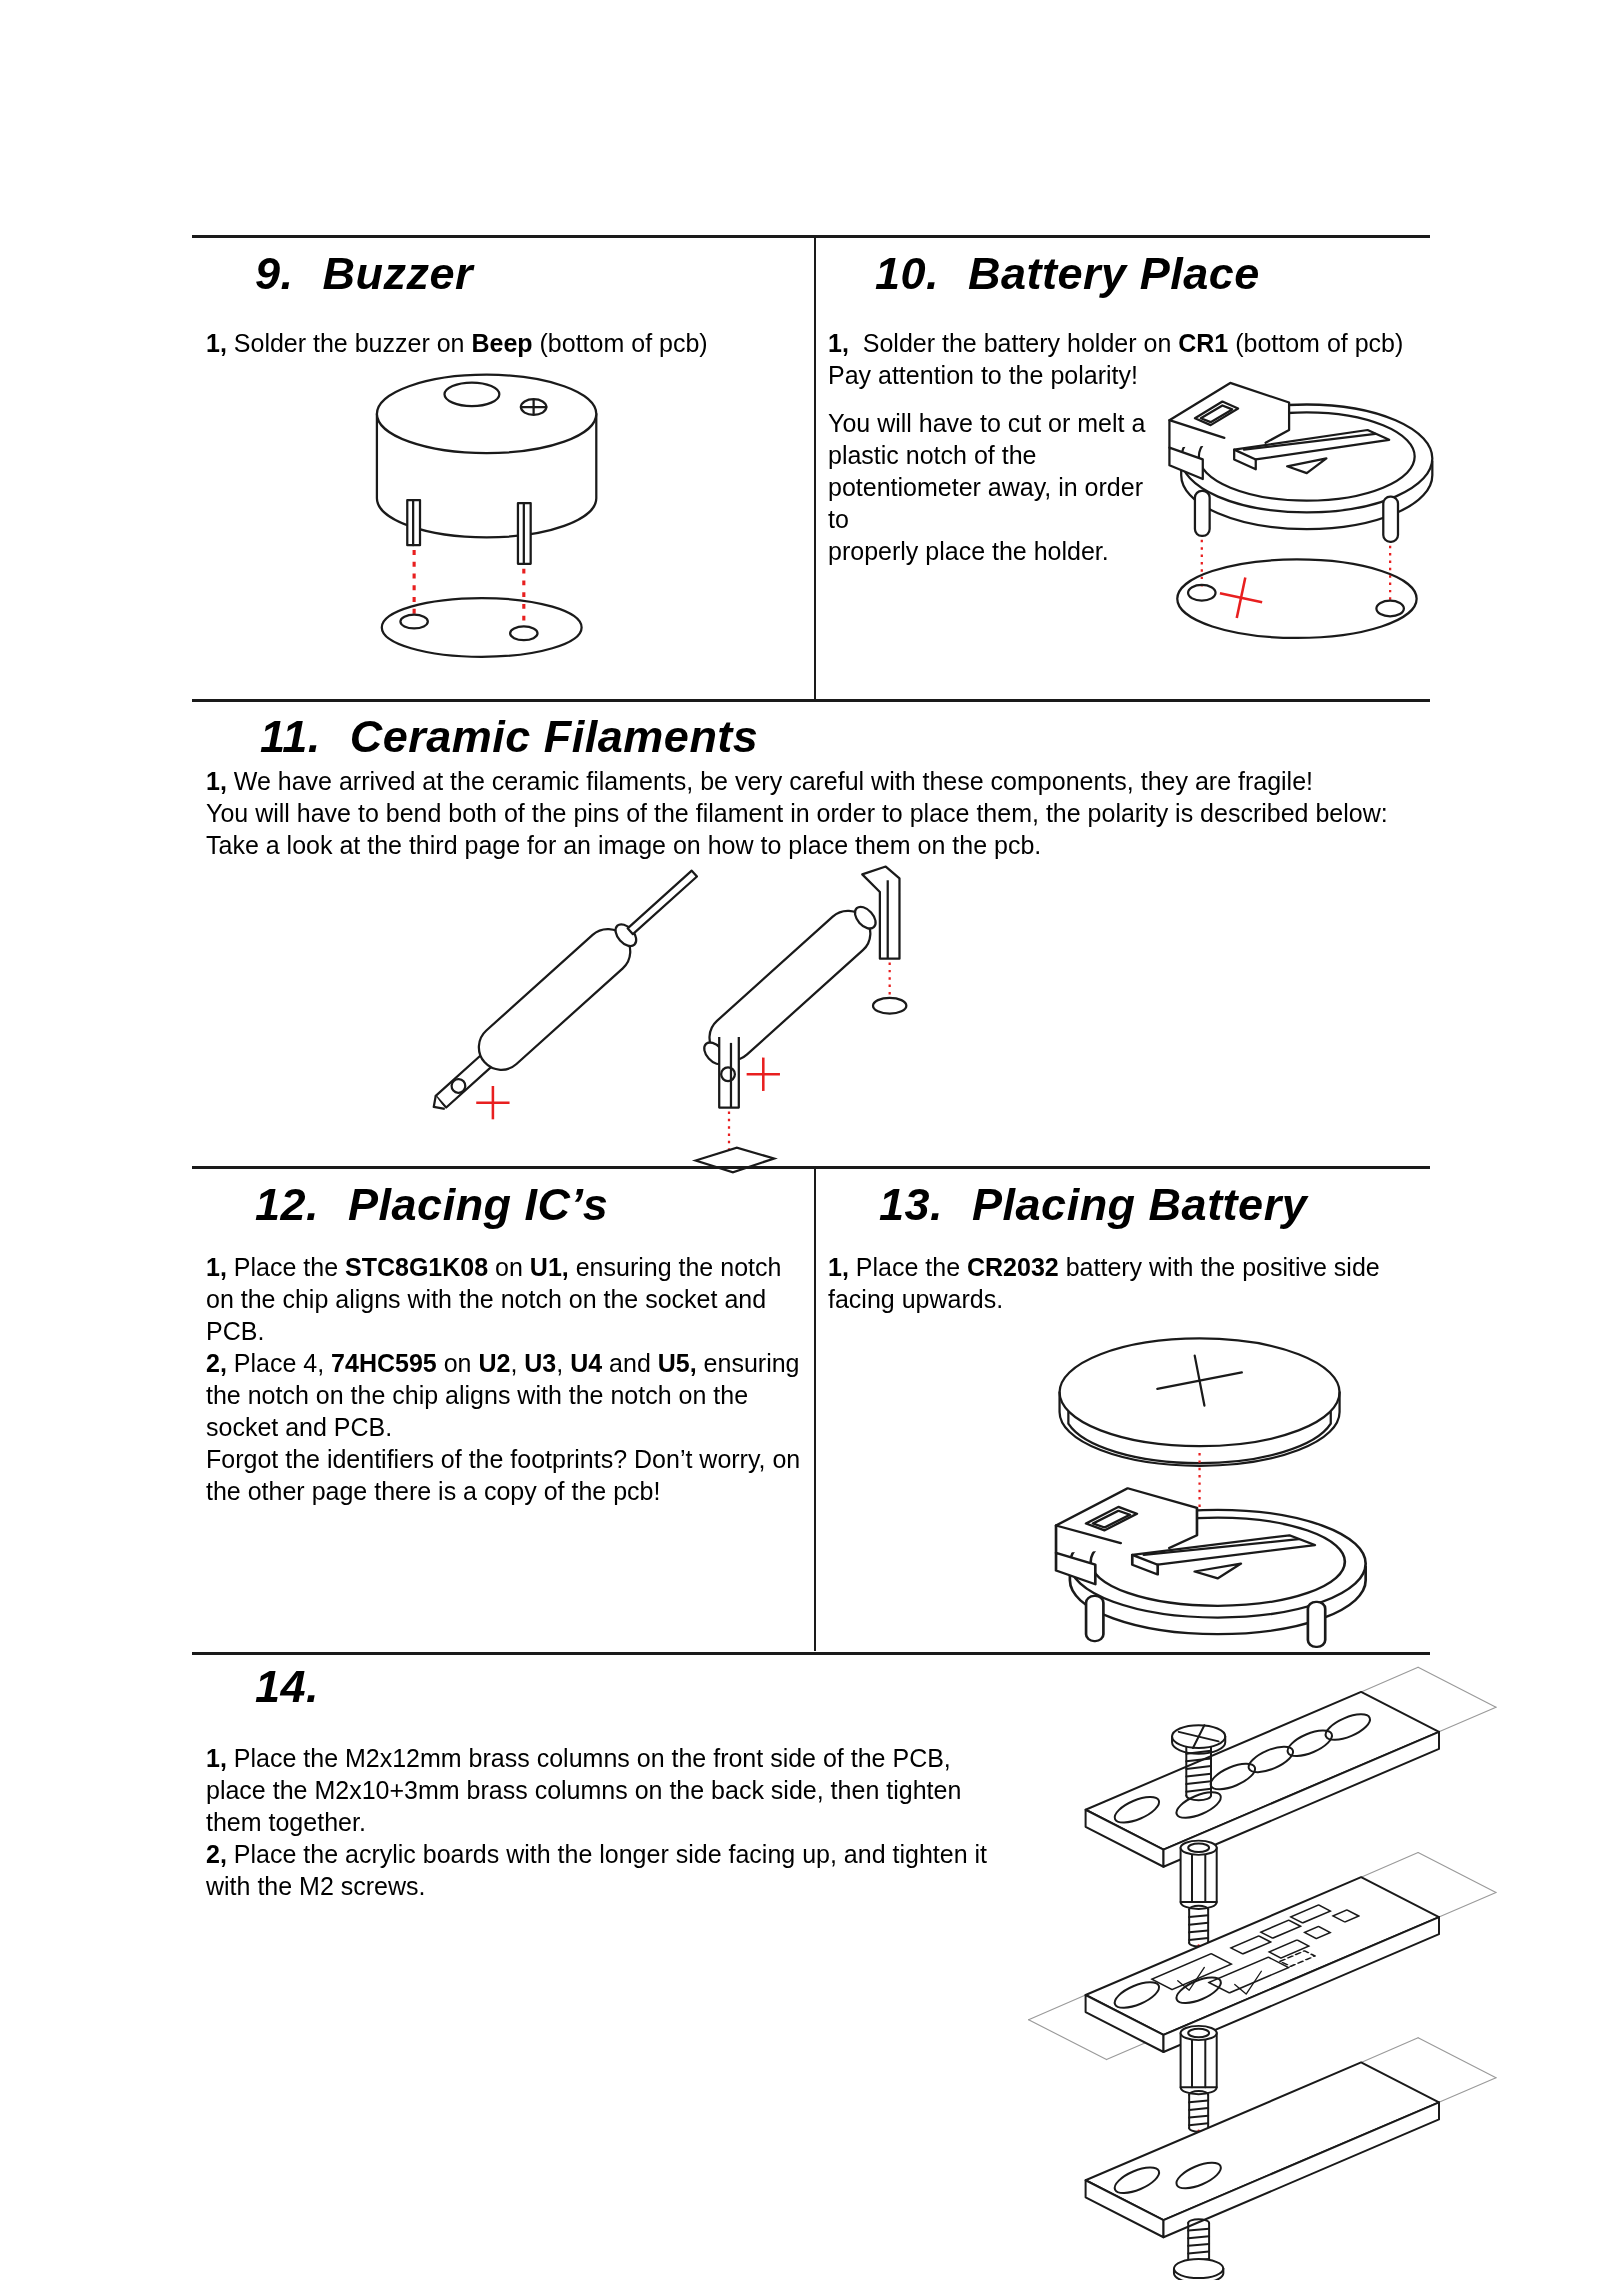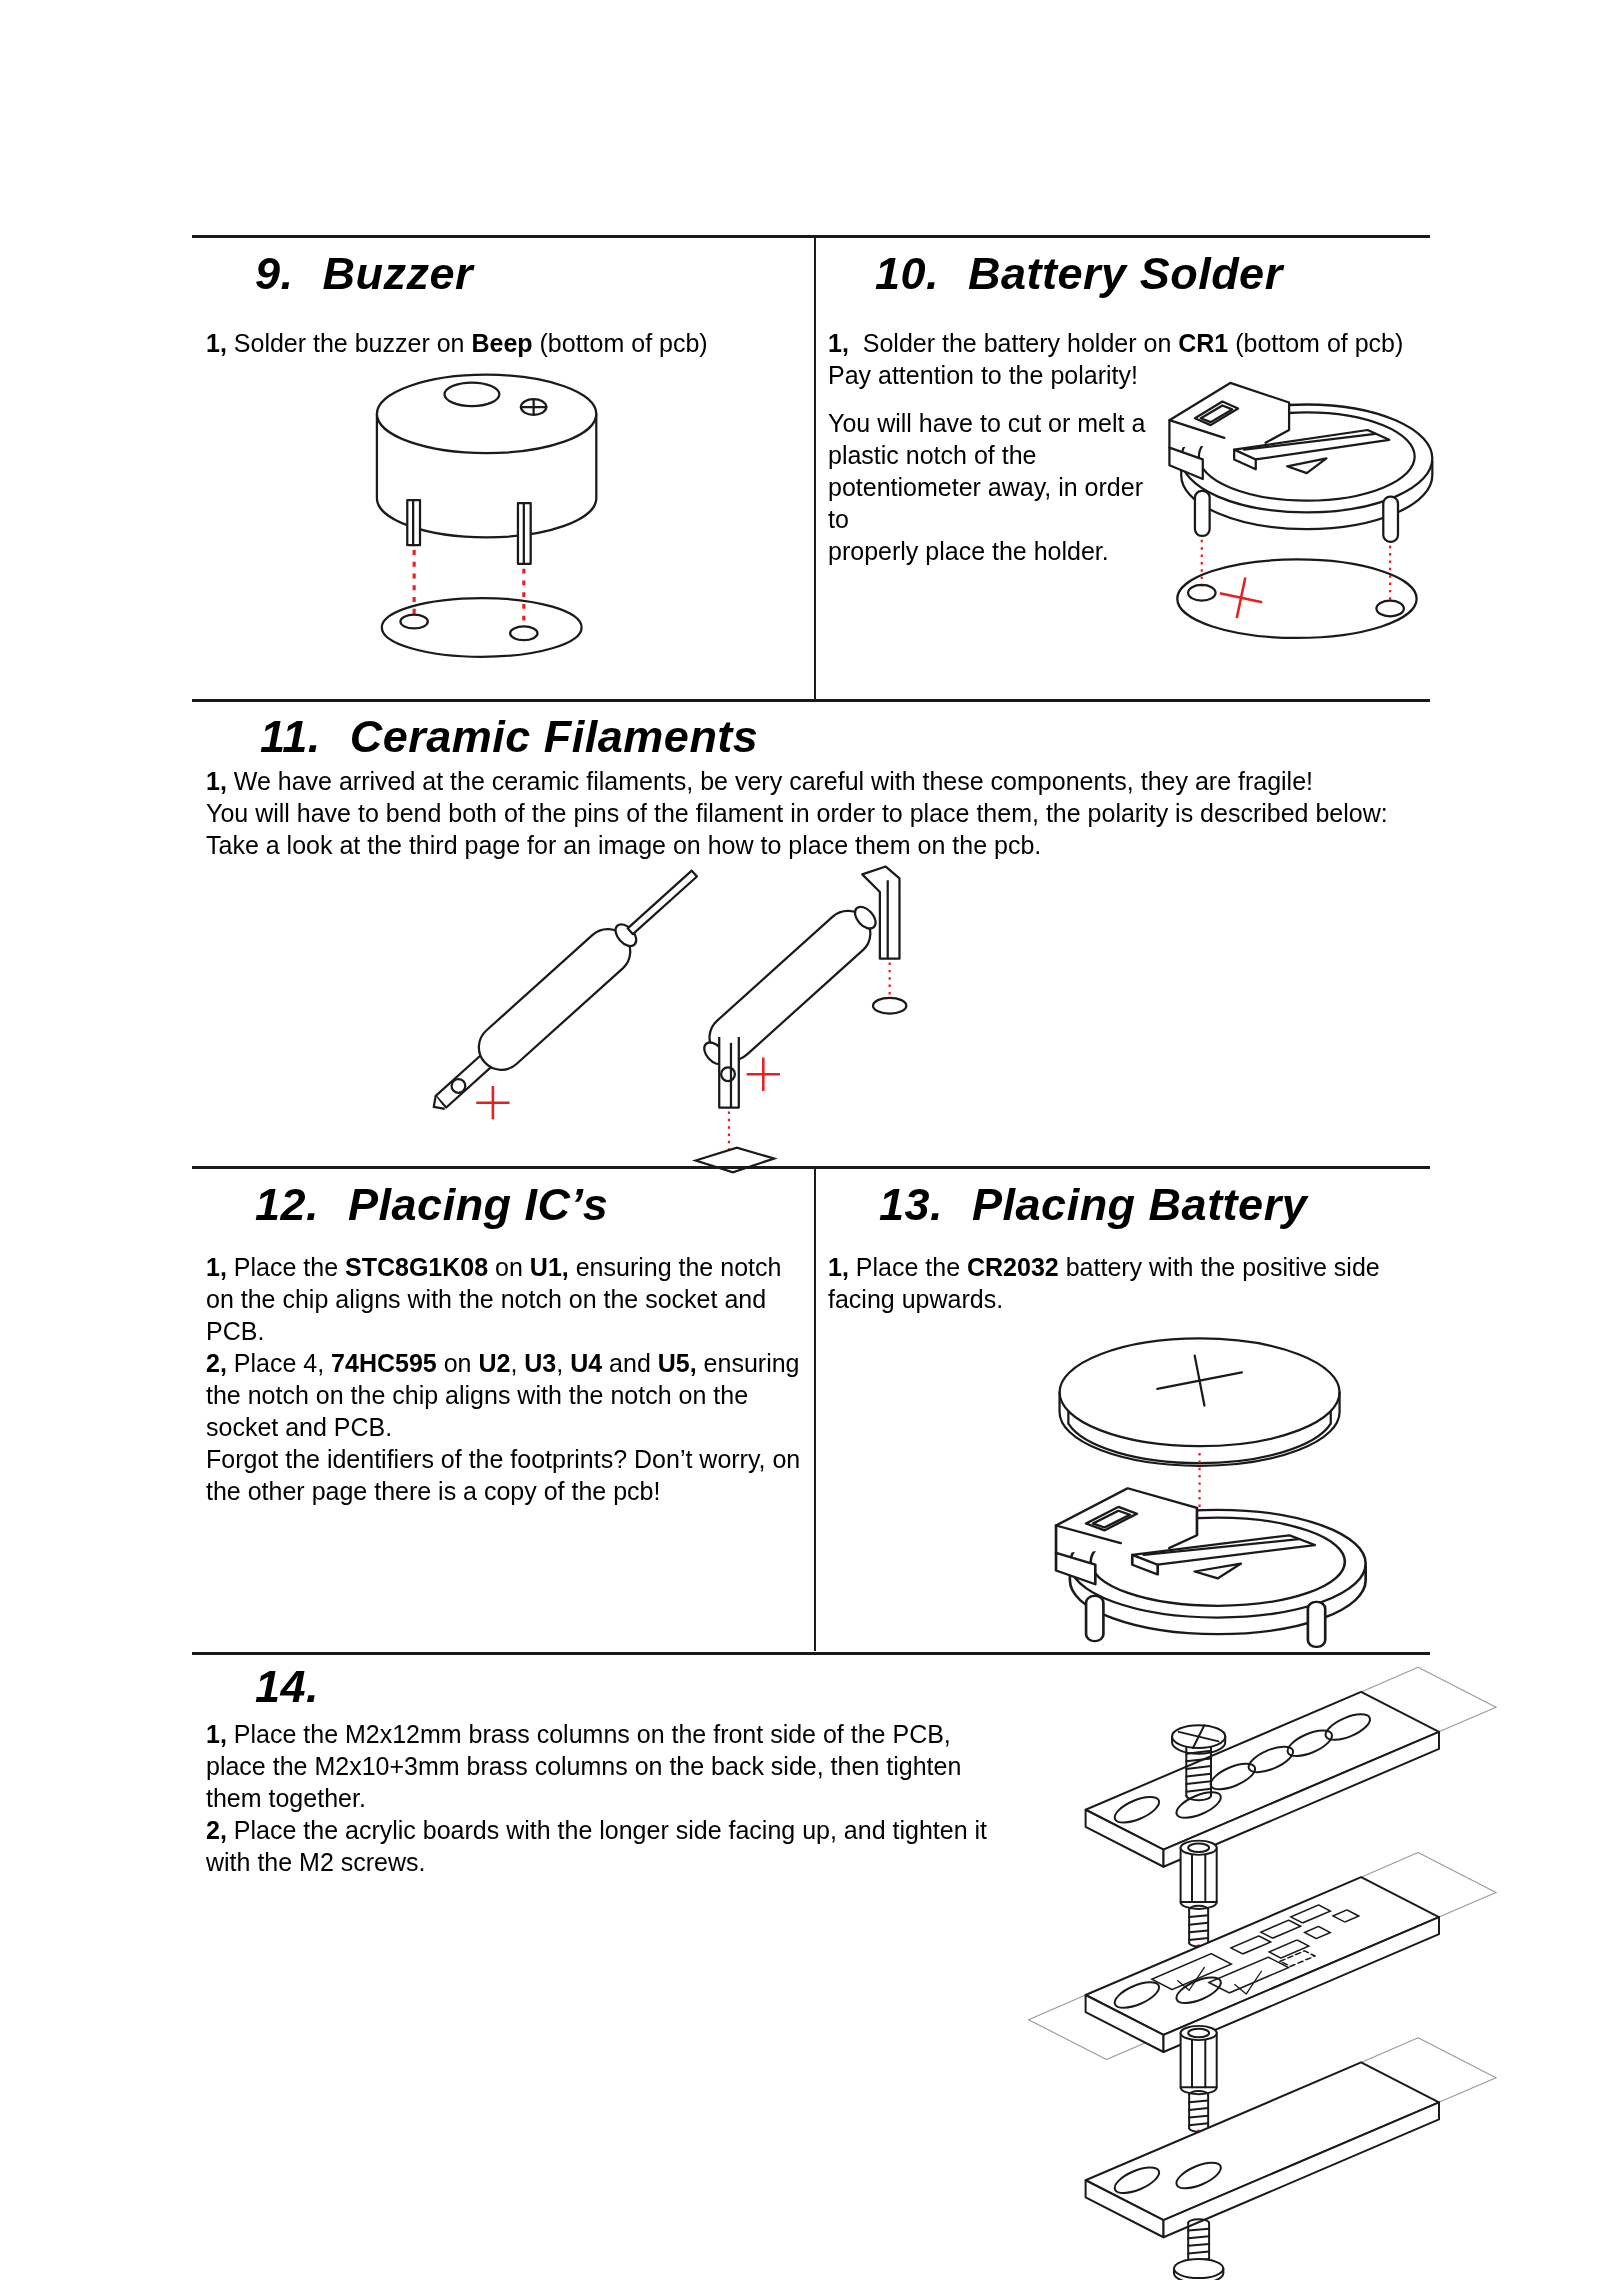--- a/index.html
+++ b/index.html
@@ -7,21 +7,21 @@
   .page{position:relative;width:1623px;height:2296px;background:#ffffff;
         font-family:"Liberation Sans","DejaVu Sans",sans-serif;color:#000;overflow:hidden;margin:0 auto}
   .hrule{position:absolute;left:192px;width:1238px;height:2.9px;background:var(--ink,#1a1a1a)}
   .vrule{position:absolute;left:814px;width:2px;background:var(--ink,#1a1a1a)}
   .sec{position:absolute}
   .sec-h{display:flex;font-size:45px;font-weight:bold;font-style:italic;line-height:1.18;letter-spacing:0.5px}
   .h-num{margin-right:29px}
   .para{font-size:25px;line-height:32px;white-space:pre-wrap}
   .b{font-weight:bold}
   .pl50{padding-left:49px}.pl48{padding-left:47px}.pl55{padding-left:54px}.pl52{padding-left:51px}
-  .mt6{margin-top:2px}.mt12{margin-top:5px}.mt14{margin-top:27px}.mt20{margin-top:19.6px}
+  .mt6{margin-top:2px}.mt12{margin-top:29px}.mt14{margin-top:27px}.mt20{margin-top:19.6px}
   .mt24{margin-top:16px}.mt36{}
   .w345{width:338px}
   .art{position:absolute}
   .ink{stroke:var(--ink,#1a1a1a)}
   .red{stroke:var(--polarity_red,#e81f1f)}
   .thin{stroke:#9a9a9a;stroke-width:1.2}
 </style>
 </head>
 <body>
 
@@ -38,21 +38,21 @@
     <div class="sec-h pl50">
       <span class="h-num">9.</span>
       <span>Buzzer</span>
     </div>
     <div class="para mt14"><span class="b">1,</span><span> Solder the buzzer on </span><span class="b">Beep</span><span> (bottom of pcb)</span></div>
   </div>
 
   <div class="sec" style="left:828px;top:247px;width:603px">
     <div class="sec-h pl48">
       <span class="h-num">10.</span>
-      <span>Battery Solder</span>
+      <span>Battery Place</span>
     </div>
     <div class="para mt14"><span class="b">1,</span><span>  Solder the battery holder on </span><span class="b">CR1</span><span> (bottom of pcb)
 Pay attention to the polarity!</span></div>
     <div class="para mt24 w345"><span>You will have to cut or melt a
 plastic notch of the
 potentiometer away, in order to
 properly place the holder.</span></div>
   </div>
 
   <div class="sec" style="left:206px;top:710px;width:1225px">

